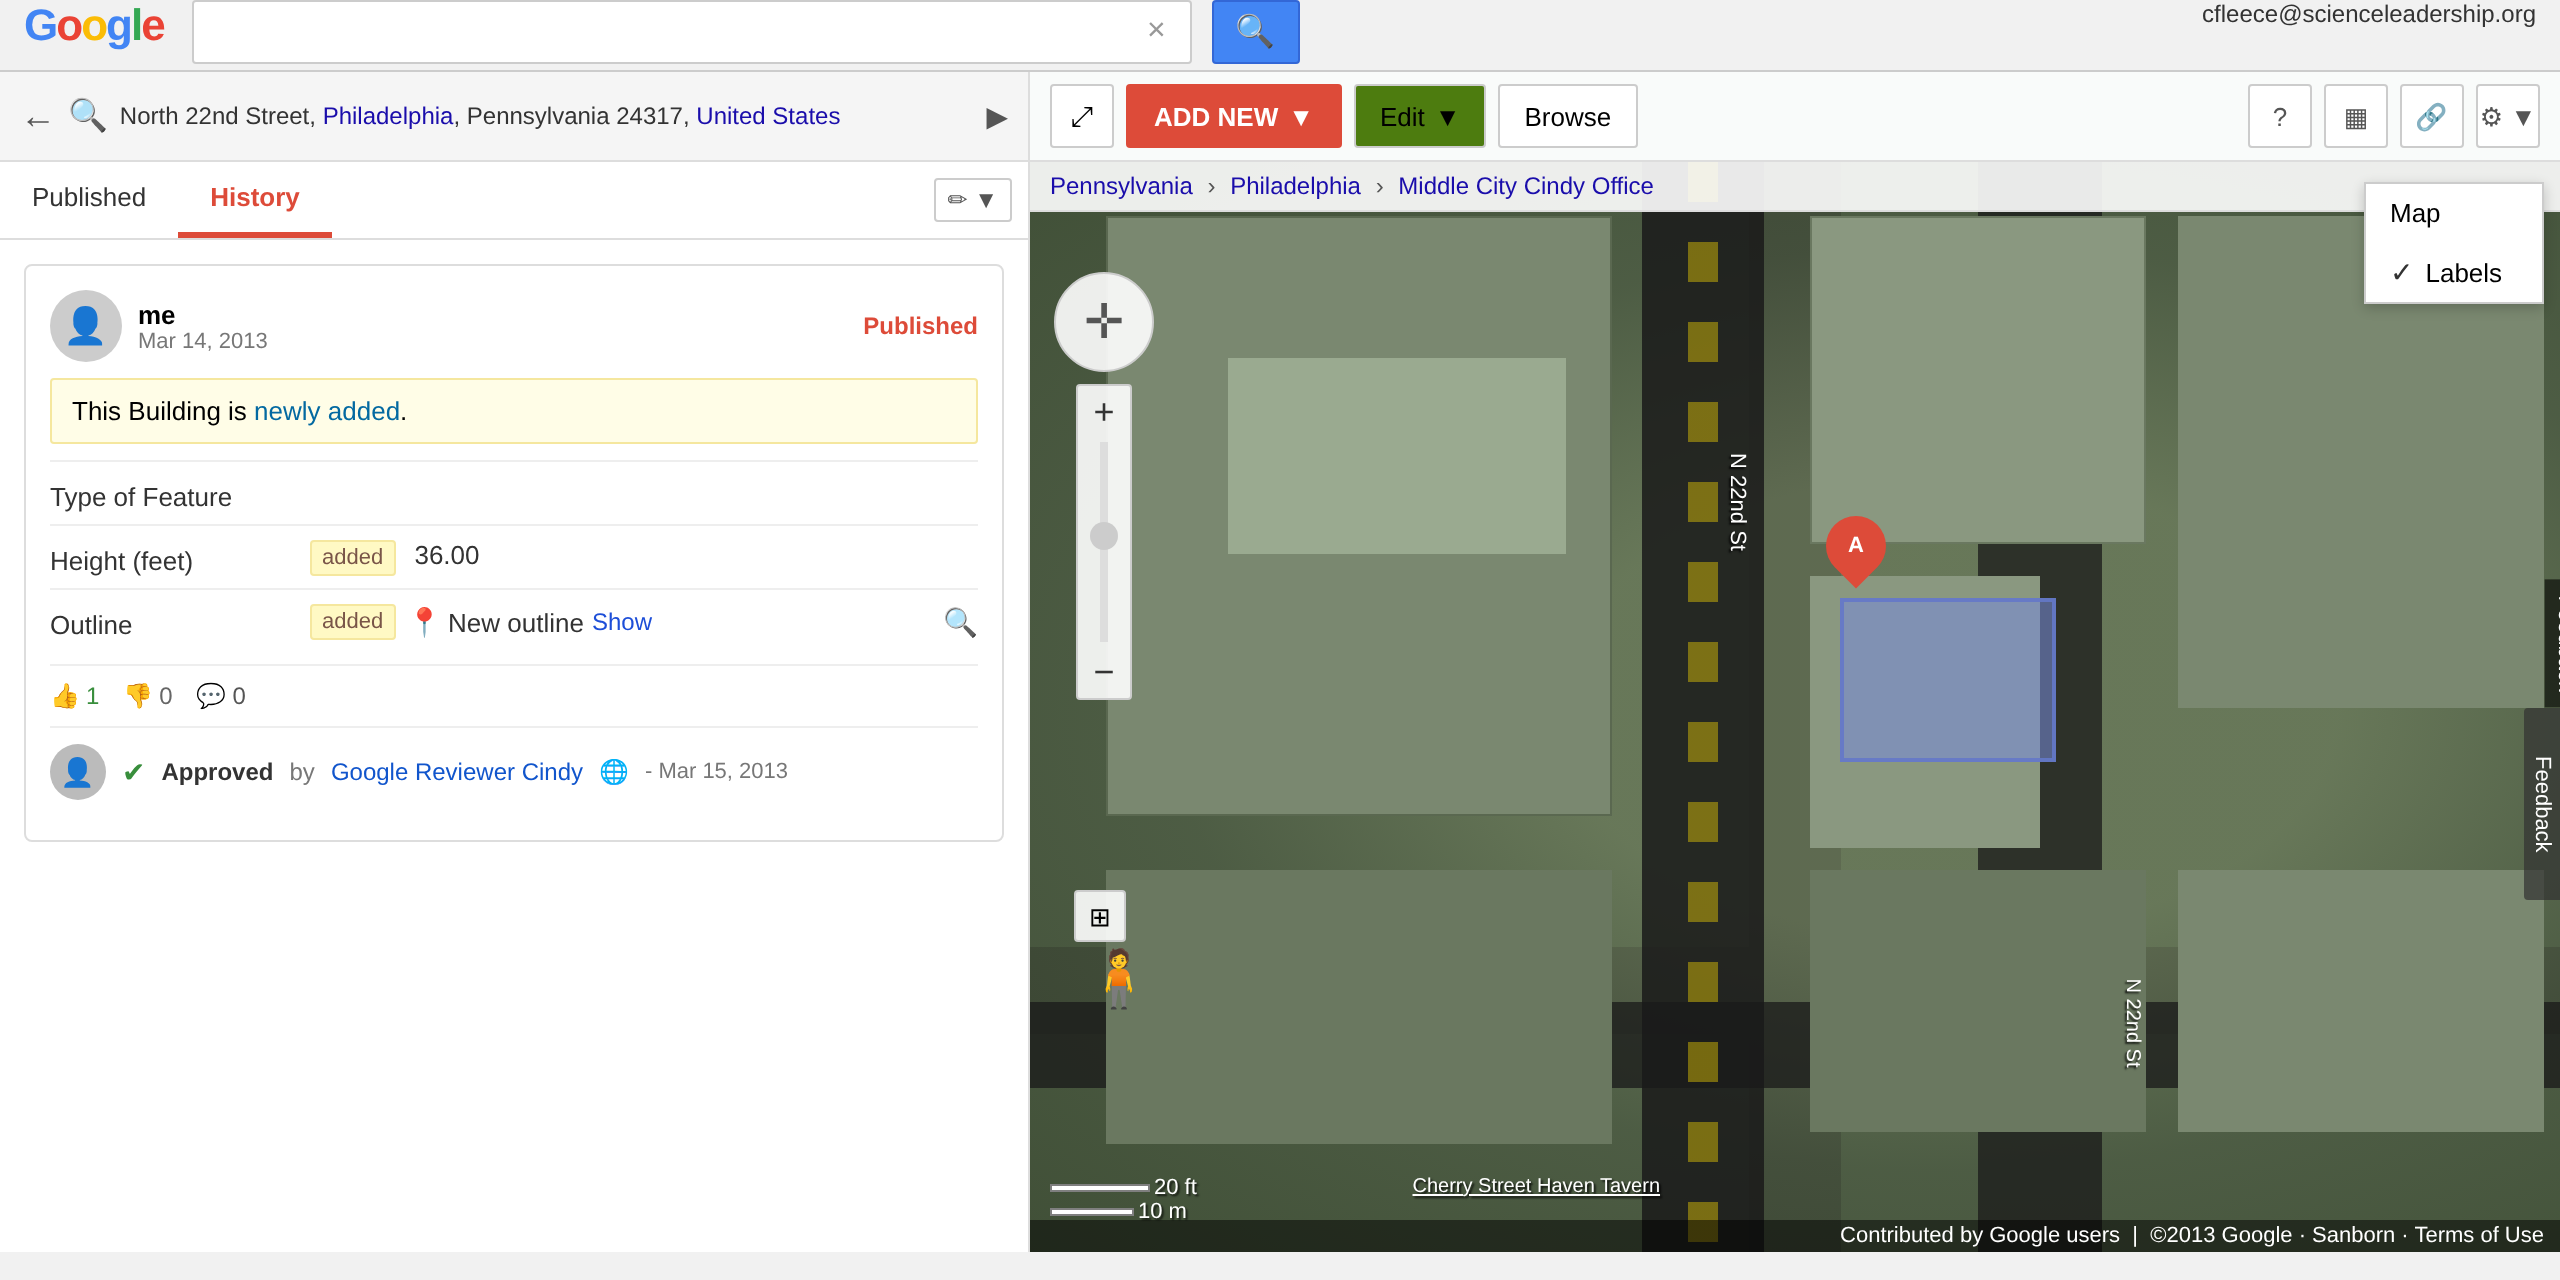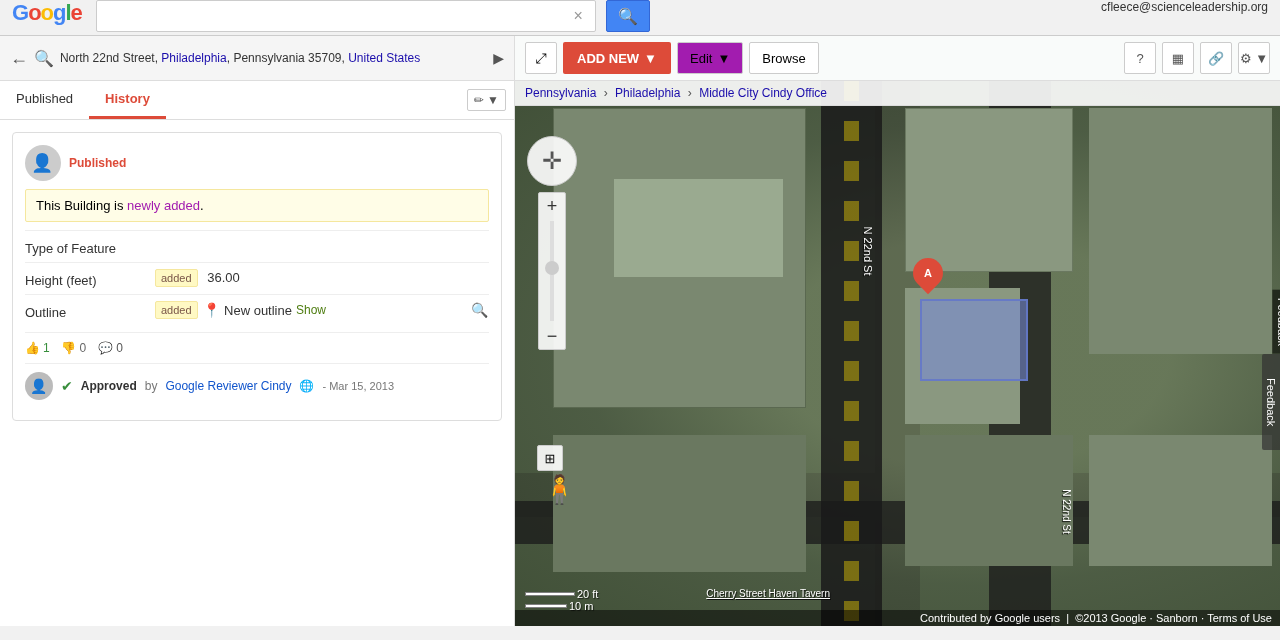--- a/index.html
+++ b/index.html
@@ -208,27 +208,27 @@
     
     .description-box {
       background: #fffde7;
       border: 1px solid #f5e79e;
       padding: 8px 10px;
       margin: 8px 0;
       font-size: 13px;
       border-radius: 2px;
     }
     .description-box .highlight {
-      color: #a21caf;
+      color: #0369a1;
     }
 
     
     .field-row {
       display: flex;
-      align-items: flex-start;
+      align-items: flex-end;
       padding: 6px 0;
       border-top: 1px solid #eee;
     }
     .field-label {
       width: 130px;
       color: #333;
       font-size: 13px;
       padding-top: 4px;
     }
     .field-value {
@@ -247,21 +247,21 @@
     .field-text {
       font-size: 13px;
       color: #333;
     }
     .outline-pin {
       color: #e53935;
       font-size: 14px;
       margin-right: 3px;
     }
     .show-link {
-      color: #4d7c0f;
+      color: #1d4ed8;
       text-decoration: none;
       font-size: 12px;
       margin-left: 4px;
     }
     .search-sm-icon {
       color: #888;
       font-size: 14px;
       margin-left: auto;
       cursor: pointer;
     }
@@ -355,21 +355,21 @@
       height: 32px;
       padding: 0 14px;
       cursor: pointer;
       font-size: 13px;
       font-weight: bold;
       display: flex;
       align-items: center;
       gap: 5px;
     }
     .edit-btn {
-      background: #a21caf;
+      background: #4d7c0f;
       border: 1px solid #ccc;
       border-radius: 2px;
       height: 32px;
       padding: 0 12px;
       cursor: pointer;
       font-size: 13px;
       display: flex;
       align-items: center;
       gap: 5px;
     }
@@ -640,39 +640,43 @@
 <div class="main-container">
 
   <div class="left-panel">
 
     <div class="toolbar">
       <button class="back-btn">←</button>
       <span class="search-icon-sm">🔍</span>
       <span class="address-text">
         <span>North 22nd Street</span>,
         <a href="#">Philadelphia</a>,
-        <span>Pennsylvania 35709</span>,
+        <span>Pennsylvania 24317</span>,
         <a href="#">United States</a>
       </span>
       <button class="collapse-btn">▶</button>
     </div>
 
     <div class="tabs">
       <div class="tab inactive">Published</div>
       <div class="tab active">History</div>
       <div class="tab-actions">
         <button class="edit-icon-btn">✏ ▼</button>
       </div>
     </div>
 
     <div class="content-area">
       <div class="entry-card">
 
         <div class="entry-header">
           <div class="avatar">👤</div>
+          <div class="entry-meta">
+            <div class="entry-user">me</div>
+            <div class="entry-date">Mar 14, 2013</div>
+          </div>
           <div class="published-badge">Published</div>
         </div>
 
         <div class="description-box">
           <span>This Building is </span><span class="highlight">newly added</span><span>.</span>
         </div>
 
         <div class="field-row">
           <div class="field-label">Type of Feature</div>
         </div>
@@ -810,20 +814,29 @@
             <div class="scale-ruler" style="width:42px;"></div>
             <span>10 m</span>
           </div>
         </div>
       </div>
 
       <div style="position:absolute;top:30%;left:43%;transform:rotate(90deg);color:white;font-size:11px;text-shadow:1px 1px 1px rgba(0,0,0,0.8);white-space:nowrap;z-index:7;">N 22nd St</div>
       <div style="position:absolute;bottom:20%;right:25%;transform:rotate(90deg);color:white;font-size:10px;text-shadow:1px 1px 1px rgba(0,0,0,0.8);white-space:nowrap;z-index:7;">N 22nd St</div>
       <div style="position:absolute;bottom:5%;left:25%;color:white;font-size:10px;text-shadow:1px 1px 1px rgba(0,0,0,0.8);z-index:7;text-decoration:underline;">Cherry Street Haven Tavern</div>
 
+      <div class="map-dropdown">
+        <div class="map-dropdown-item">
+          <span>Map</span>
+        </div>
+        <div class="map-dropdown-item">
+          <span class="checkmark">✓</span>
+          <span>Labels</span>
+        </div>
+      </div>
 
       <div class="contributed-bar">
         <span>Contributed by Google users</span>
         &nbsp;|&nbsp;
         <span>©2013 Google · Sanborn · Terms of Use</span>
       </div>
 
       <div style="position:absolute;right:-2px;top:50%;transform:translateY(-50%) rotate(90deg);background:rgba(0,0,0,0.6);color:white;font-size:11px;padding:4px 8px;z-index:15;cursor:pointer;transform-origin:right center;">Feedback</div>
       <div style="position:absolute;right:0;top:50%;background:rgba(50,50,50,0.7);color:white;font-size:11px;padding:24px 3px;z-index:15;cursor:pointer;border-radius:2px 0 0 2px;writing-mode:vertical-rl;text-orientation:mixed;">
         <span>Feedback</span>

